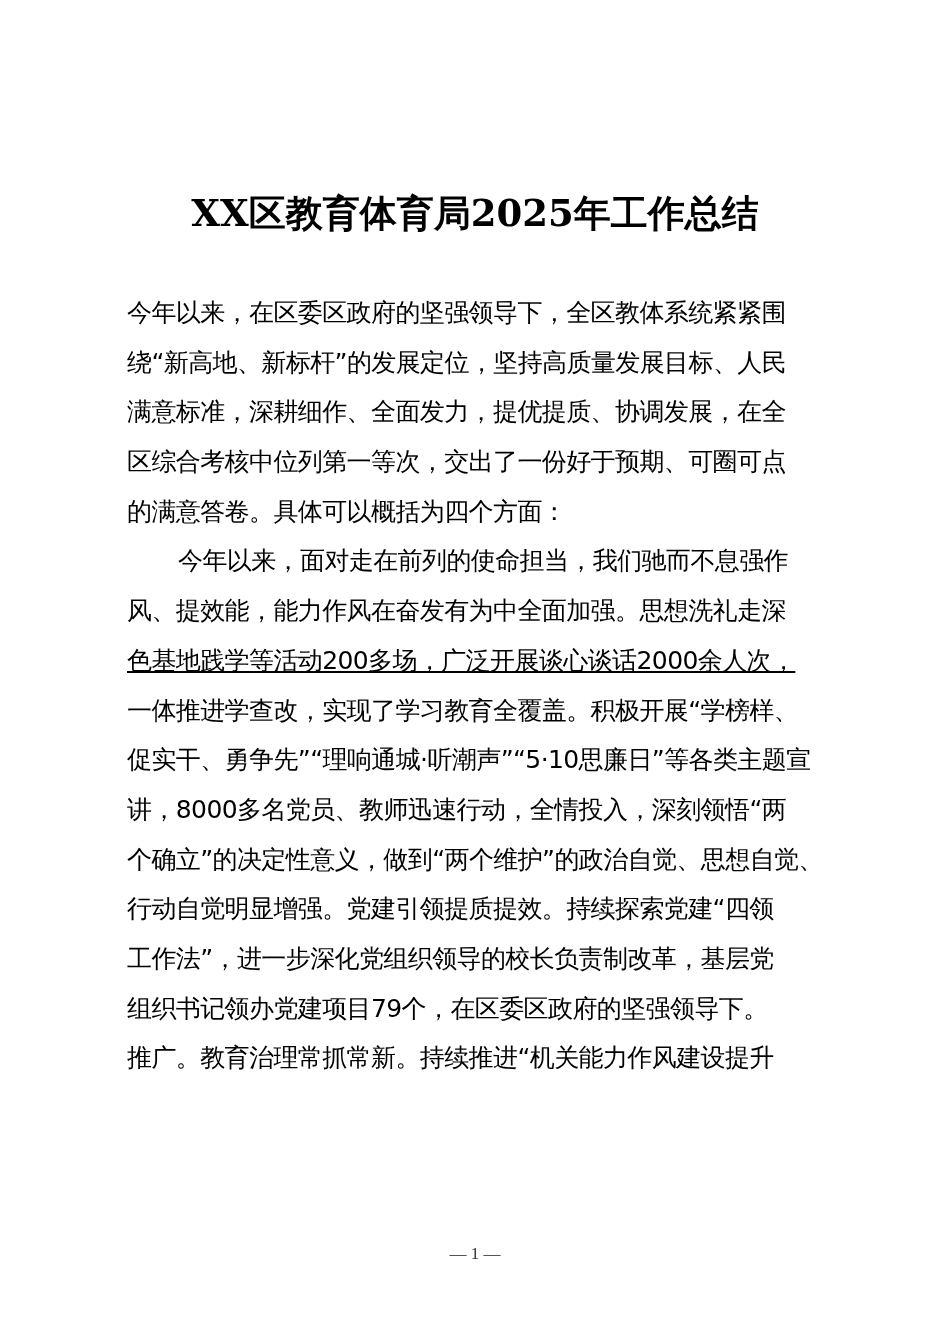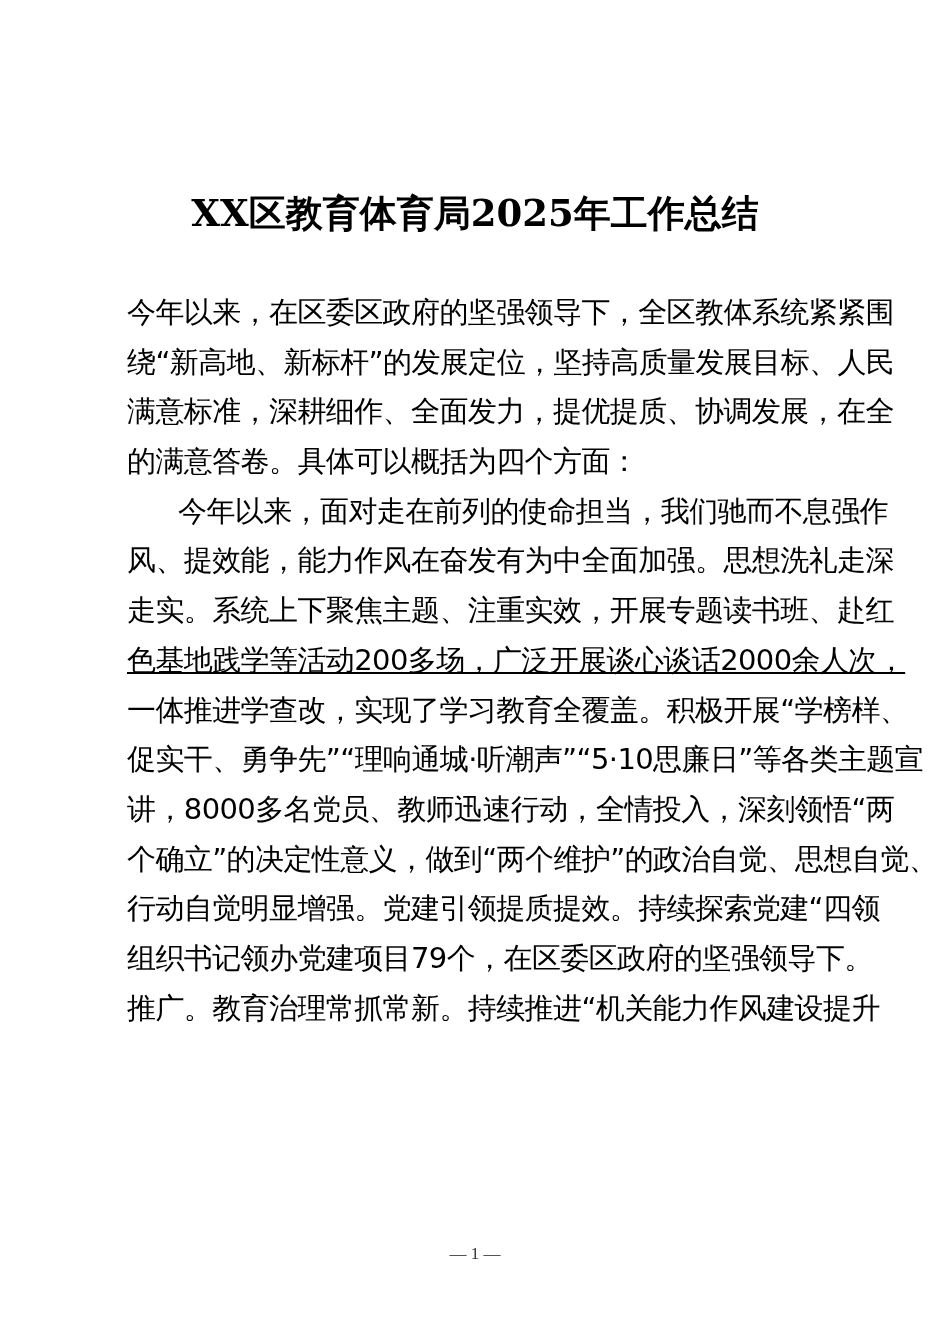--- a/index.html
+++ b/index.html
@@ -33,21 +33,21 @@
       line-height: 50px;
       letter-spacing: 0px;
       white-space: nowrap;
     }
     .body-text {
       position: absolute;
       left: 127px;
       top: 288px;
       width: 720px;
       font-family: "DejaVu Sans", "Liberation Sans", sans-serif;
-      font-size: 29px;
+      font-size: 25px;
     }
     .line {
       height: 49.7px;
       line-height: 49.7px;
       white-space: nowrap;
       letter-spacing: -0.6px;
     }
     .line.indent {
       padding-left: 51px;
     }
@@ -65,28 +65,29 @@
 </head>
 <body>
 
 <div class="page">
   <div class="title">XX区教育体育局2025年工作总结</div>
 
   <div class="body-text" id="body-text">
       <div class="line" style="letter-spacing: -0.6px;">今年以来，在区委区政府的坚强领导下，全区教体系统紧紧围</div>
       <div class="line" style="letter-spacing: -0.6px;">绕“新高地、新标杆”的发展定位，坚持高质量发展目标、人民</div>
       <div class="line" style="letter-spacing: -0.6px;">满意标准，深耕细作、全面发力，提优提质、协调发展，在全</div>
+      <div class="line" style="letter-spacing: -0.6px;">区综合考核中位列第一等次，交出了一份好于预期、可圈可点</div>
       <div class="line">的满意答卷。具体可以概括为四个方面：</div>
       <div class="line indent" style="letter-spacing: -0.6px;">今年以来，面对走在前列的使命担当，我们驰而不息强作</div>
       <div class="line" style="letter-spacing: -0.6px;">风、提效能，能力作风在奋发有为中全面加强。思想洗礼走深</div>
-      <div class="line" style="letter-spacing: -0.6px;">走实。系统上下聚焦主题、注重实效，开展专题读书班、赴红</div>
       <div class="line" style="letter-spacing: -0.6px; text-decoration: underline;">色基地践学等活动200多场，广泛开展谈心谈话2000余人次，</div>
       <div class="line" style="letter-spacing: -0.6px;">一体推进学查改，实现了学习教育全覆盖。积极开展“学榜样、</div>
       <div class="line" style="letter-spacing: -0.6px;">促实干、勇争先”“理响通城·听潮声”“5·10思廉日”等各类主题宣</div>
       <div class="line" style="letter-spacing: -0.6px;">讲，8000多名党员、教师迅速行动，全情投入，深刻领悟“两</div>
       <div class="line" style="letter-spacing: -0.6px;">个确立”的决定性意义，做到“两个维护”的政治自觉、思想自觉、</div>
       <div class="line" style="letter-spacing: -0.6px;">行动自觉明显增强。党建引领提质提效。持续探索党建“四领</div>
+      <div class="line" style="letter-spacing: -0.6px;">工作法”，进一步深化党组织领导的校长负责制改革，基层党</div>
       <div class="line" style="letter-spacing: -0.6px;">组织书记领办党建项目79个，在区委区政府的坚强领导下。</div>
       <div class="line" style="letter-spacing: -0.6px;">推广。教育治理常抓常新。持续推进“机关能力作风建设提升</div>
     </div>
 
   <div class="footer">— 1 —</div>
 </div>
 
 </body></html>

